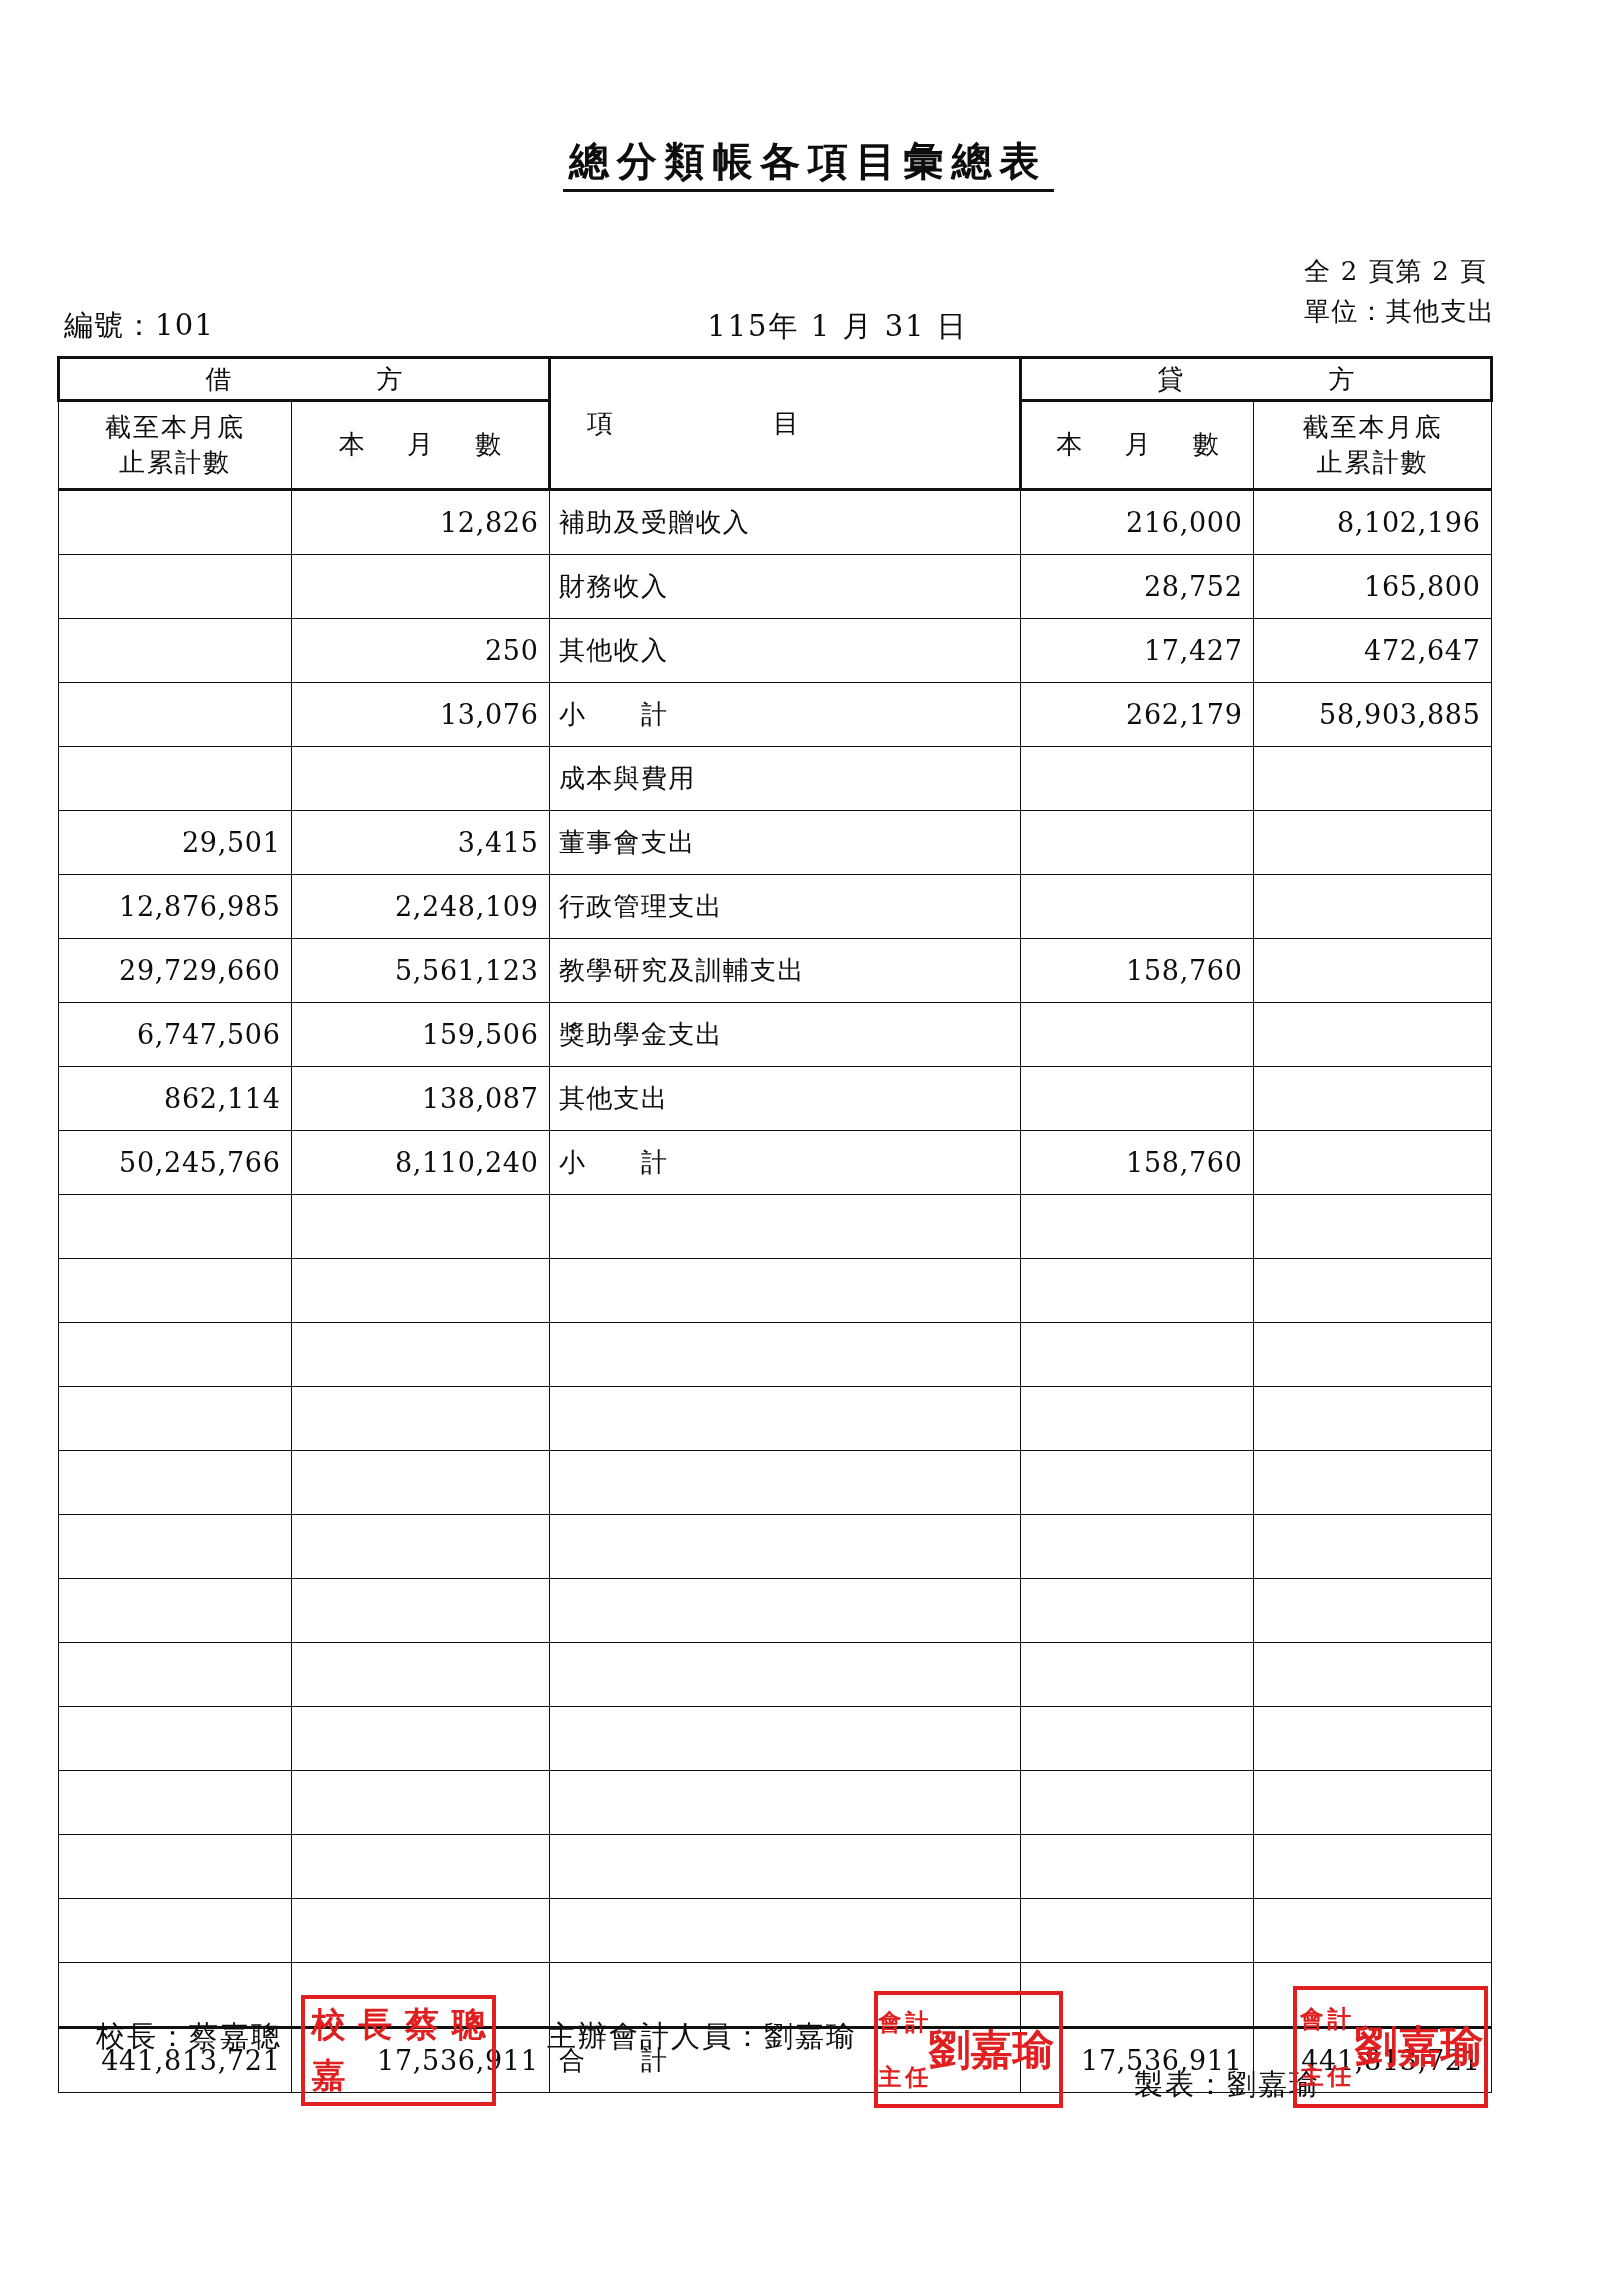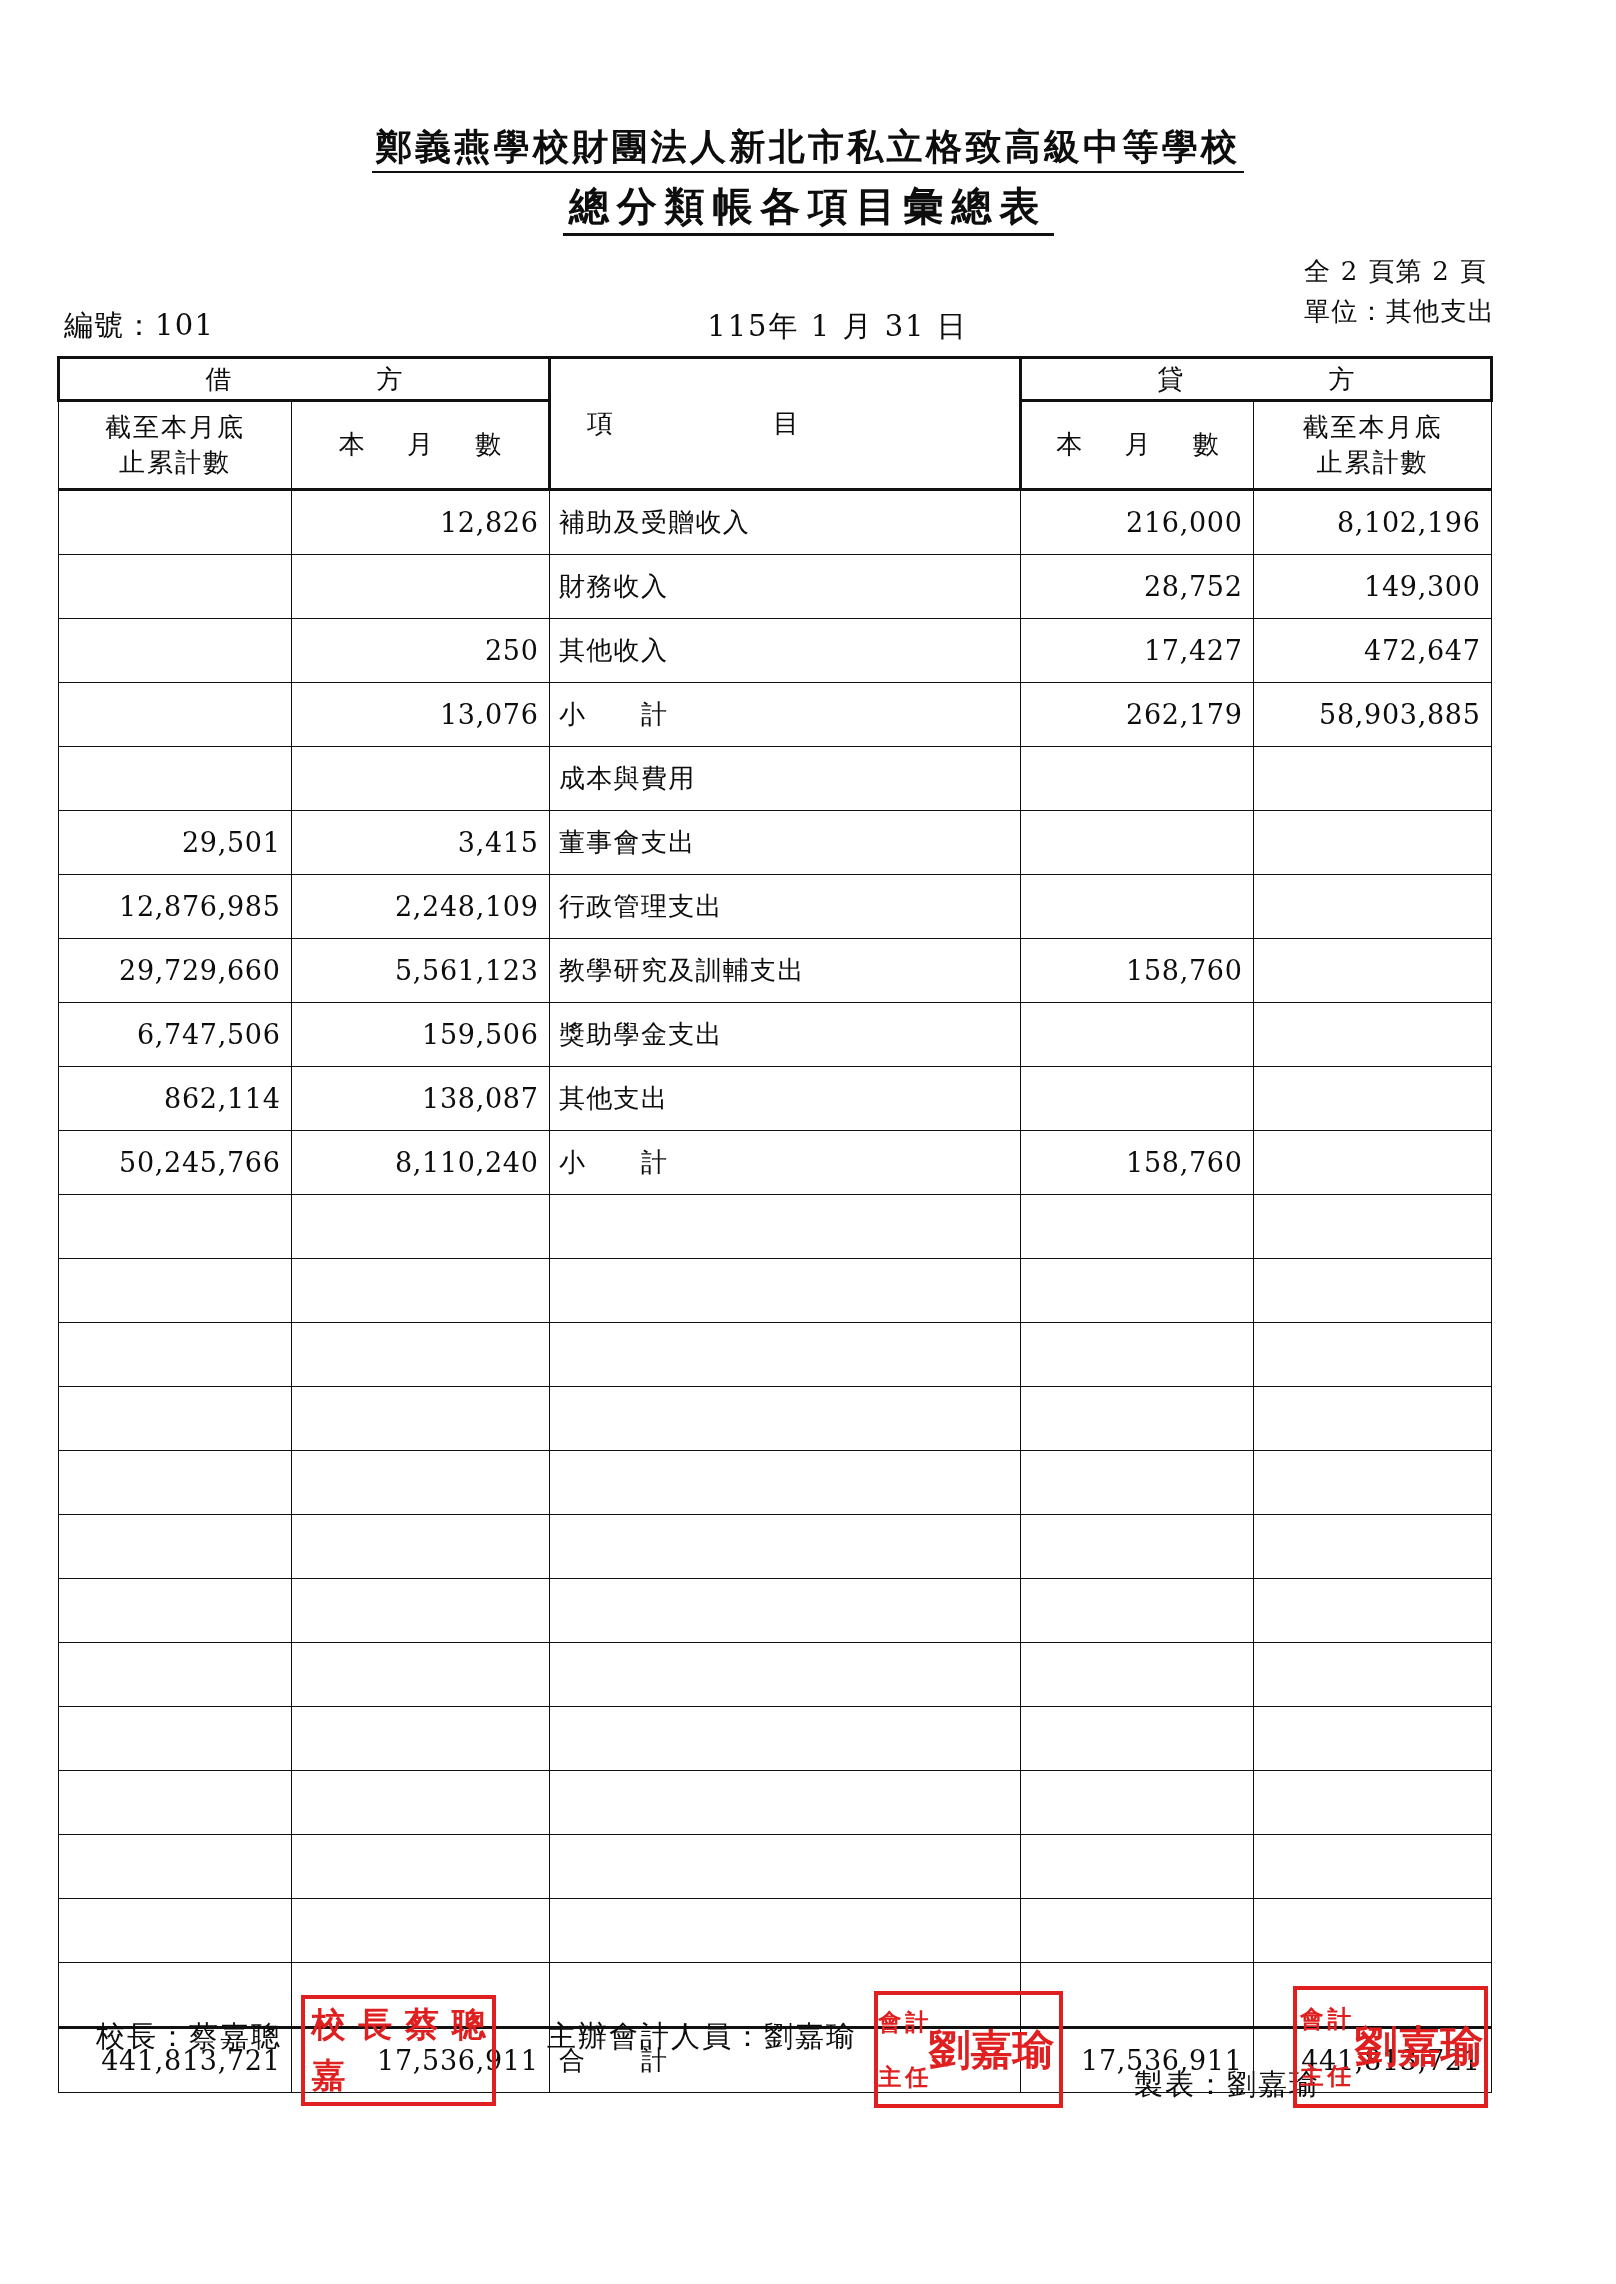--- a/index.html
+++ b/index.html
@@ -198,23 +198,20 @@
   .stamp-acct-2 span:nth-child(3) {
     font-size: 0.62em;
   }
   .stamp-acct-1 span:nth-child(1),
   .stamp-acct-2 span:nth-child(1) { justify-content: center; }
 </style>
 </head>
 <body>
 
 <div class="doc-header">
-  <div>
-    <span class="org-name">鄭義燕學校財團法人新北市私立格致高級中等學校</span>
-  </div>
   <div>
     <span class="report-title">總分類帳各項目彙總表</span>
   </div>
 </div>
 
 <div class="meta-right">
   <div>全 2 頁第 2 頁</div>
   <div>單位：其他支出</div>
 </div>
 
@@ -255,21 +252,21 @@
           <td class="num">12,826</td>
           <td class="itm">補助及受贈收入</td>
           <td class="num">216,000</td>
           <td class="num">8,102,196</td>
         </tr>
         <tr class="data-row">
           <td class="num"></td>
           <td class="num"></td>
           <td class="itm">財務收入</td>
           <td class="num">28,752</td>
-          <td class="num">149,300</td>
+          <td class="num">165,800</td>
         </tr>
         <tr class="data-row">
           <td class="num"></td>
           <td class="num">250</td>
           <td class="itm">其他收入</td>
           <td class="num">17,427</td>
           <td class="num">472,647</td>
         </tr>
         <tr class="data-row">
           <td class="num"></td>

